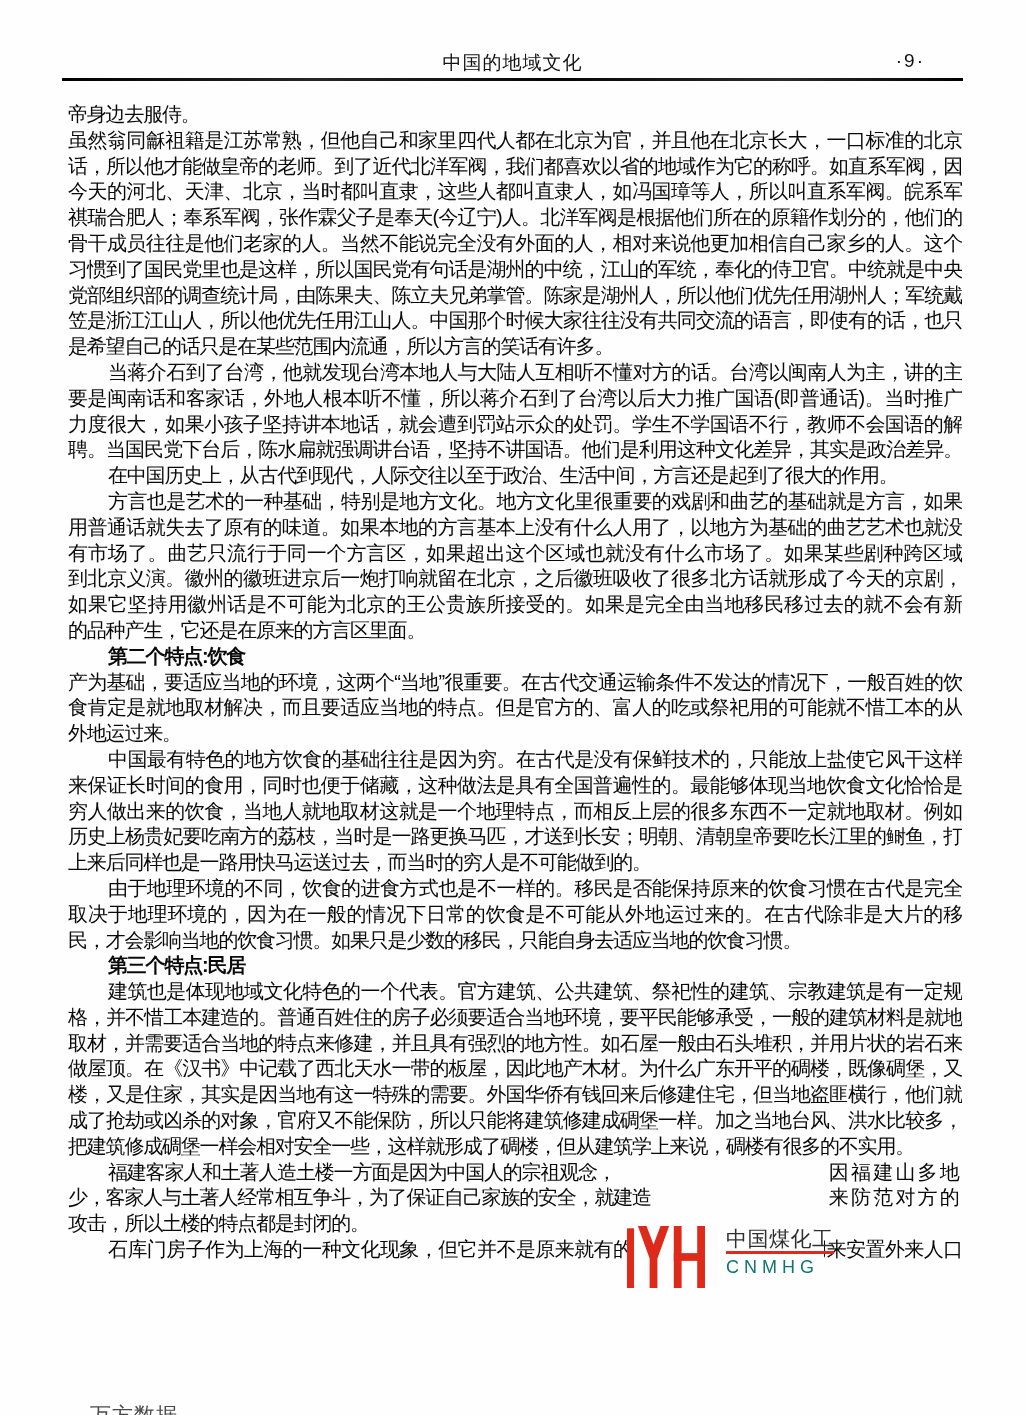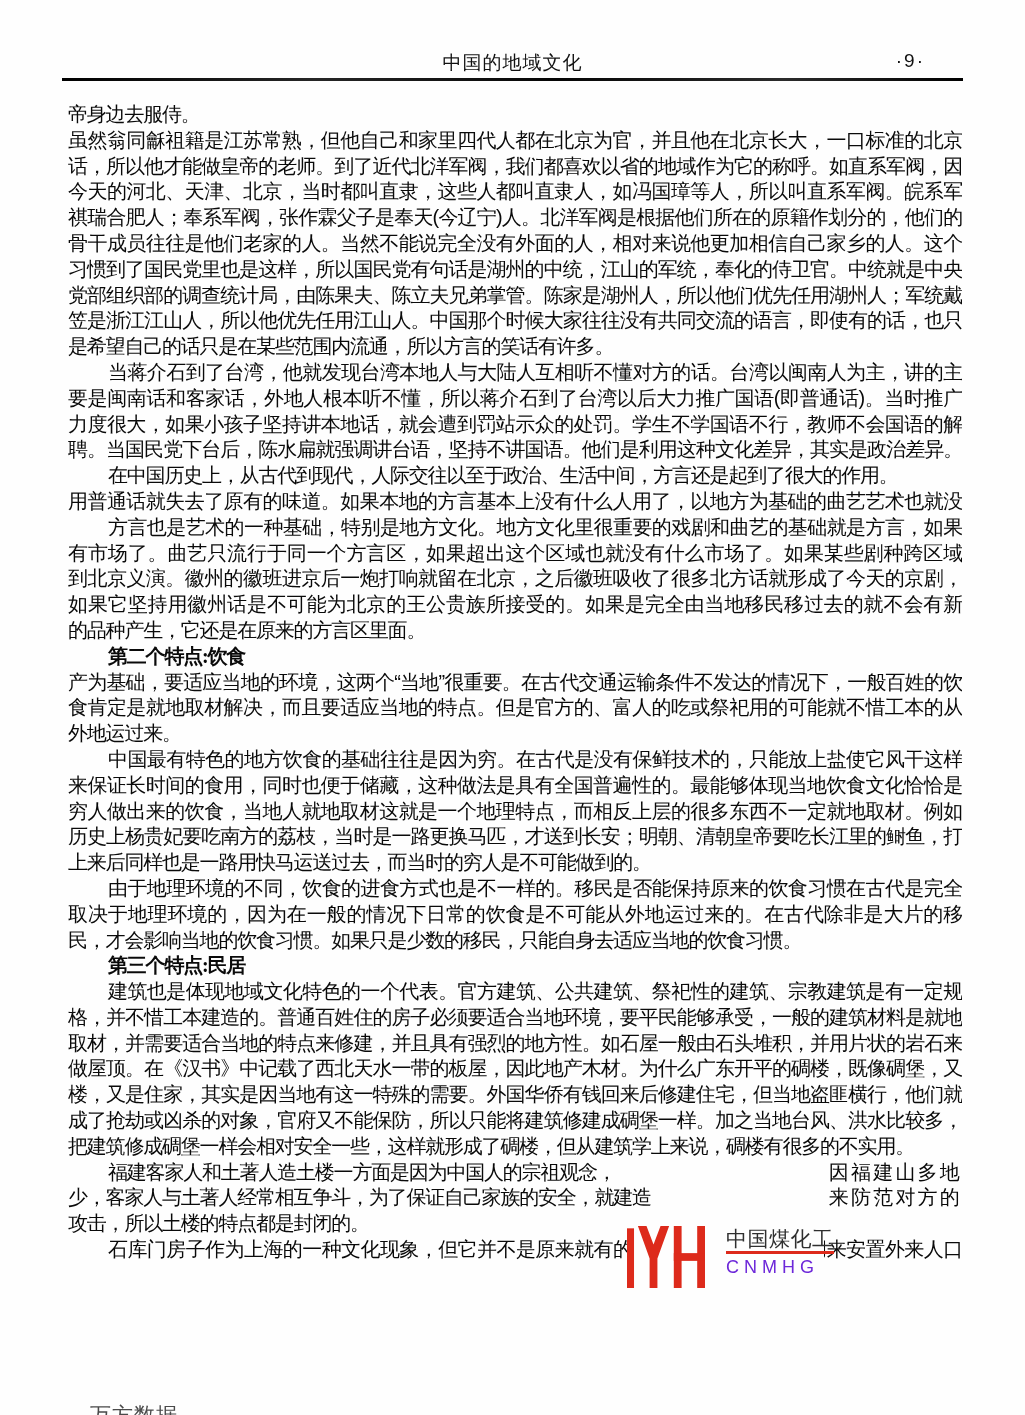--- a/index.html
+++ b/index.html
@@ -12,34 +12,34 @@
   
   .hdr-title{position:absolute;top:50px;left:0;width:100%;text-align:center;
     font-size:19px;letter-spacing:1px;color:#111;}
   .hdr-page{position:absolute;top:50px;right:100px;font-size:19px;letter-spacing:2px;color:#111;}
   .hdr-rule{position:absolute;top:78px;left:62px;width:901px;height:3px;
     background:linear-gradient(90deg,#000 0%,#262626 28%,#050505 55%,#2b2b2b 80%,#000 100%);}
   
   .body-text{position:absolute;top:102px;left:68px;width:894px;
     font-size:20px;line-height:25.8px;letter-spacing:-1.2px;}
   .ln{height:25.8px;overflow:hidden;text-align:justify;text-align-last:justify;}
-  .ln.end{text-align-last:left;font-family:Liberation Serif, serif;}
+  .ln.end{text-align-last:left;}
   .ln.ind{padding-left:40px;}
   .ln.b{font-weight:bold;}
   .ln.flex{display:flex;justify-content:space-between;text-align-last:auto;}
   .ln.flex .lpart{white-space:nowrap;}
   .ln.flex .rpart{white-space:nowrap;letter-spacing:2.2px;}
   
   .wm{position:absolute;left:627px;top:1226px;width:197px;height:64px;
     background:#fefefe;display:flex;align-items:flex-start;z-index:5;gap:8px;}
   .wm-logo{width:78px;height:62px;flex:none;display:block;}
   .wm-text{margin-left:13px;padding-top:1px;}
   .wm-cn{font-size:21px;color:#2f2f2f;letter-spacing:0.5px;line-height:23px;
     border-bottom:3px solid #dd2a1b;padding-bottom:1px;white-space:nowrap;}
-  .wm-en{font-size:18px;color:#6d28d9;letter-spacing:5px;line-height:20px;
+  .wm-en{font-size:18px;color:#0f766e;letter-spacing:5px;line-height:20px;
     margin-top:3px;white-space:nowrap;}
   
   .footer{position:absolute;left:90px;top:1401px;font-size:21px;
     color:#4a4a4a;letter-spacing:1px;}
 </style>
 </head>
 <body>
 
 <div class="page">
 
@@ -56,22 +56,22 @@
     <div class="ln">骨干成员往往是他们老家的人。当然不能说完全没有外面的人，相对来说他更加相信自己家乡的人。这个</div>
     <div class="ln">习惯到了国民党里也是这样，所以国民党有句话是湖州的中统，江山的军统，奉化的侍卫官。中统就是中央</div>
     <div class="ln">党部组织部的调查统计局，由陈果夫、陈立夫兄弟掌管。陈家是湖州人，所以他们优先任用湖州人；军统戴</div>
     <div class="ln">笠是浙江江山人，所以他优先任用江山人。中国那个时候大家往往没有共同交流的语言，即使有的话，也只</div>
     <div class="ln end">是希望自己的话只是在某些范围内流通，所以方言的笑话有许多。</div>
     <div class="ln ind">当蒋介石到了台湾，他就发现台湾本地人与大陆人互相听不懂对方的话。台湾以闽南人为主，讲的主</div>
     <div class="ln">要是闽南话和客家话，外地人根本听不懂，所以蒋介石到了台湾以后大力推广国语(即普通话)。当时推广</div>
     <div class="ln">力度很大，如果小孩子坚持讲本地话，就会遭到罚站示众的处罚。学生不学国语不行，教师不会国语的解</div>
     <div class="ln">聘。当国民党下台后，陈水扁就强调讲台语，坚持不讲国语。他们是利用这种文化差异，其实是政治差异。</div>
     <div class="ln ind end">在中国历史上，从古代到现代，人际交往以至于政治、生活中间，方言还是起到了很大的作用。</div>
+    <div class="ln ind">方言也是艺术的一种基础，特别是地方文化。地方文化里很重要的戏剧和曲艺的基础就是方言，如果</div>
     <div class="ln">用普通话就失去了原有的味道。如果本地的方言基本上没有什么人用了，以地方为基础的曲艺艺术也就没</div>
-    <div class="ln ind">方言也是艺术的一种基础，特别是地方文化。地方文化里很重要的戏剧和曲艺的基础就是方言，如果</div>
     <div class="ln">有市场了。曲艺只流行于同一个方言区，如果超出这个区域也就没有什么市场了。如果某些剧种跨区域</div>
     <div class="ln">到北京义演。徽州的徽班进京后一炮打响就留在北京，之后徽班吸收了很多北方话就形成了今天的京剧，</div>
     <div class="ln">如果它坚持用徽州话是不可能为北京的王公贵族所接受的。如果是完全由当地移民移过去的就不会有新</div>
     <div class="ln end">的品种产生，它还是在原来的方言区里面。</div>
     <div class="ln ind end b">第二个特点:饮食</div>
     <div class="ln">产为基础，要适应当地的环境，这两个“当地”很重要。在古代交通运输条件不发达的情况下，一般百姓的饮</div>
     <div class="ln">食肯定是就地取材解决，而且要适应当地的特点。但是官方的、富人的吃或祭祀用的可能就不惜工本的从</div>
     <div class="ln end">外地运过来。</div>
     <div class="ln ind">中国最有特色的地方饮食的基础往往是因为穷。在古代是没有保鲜技术的，只能放上盐使它风干这样</div>
     <div class="ln">来保证长时间的食用，同时也便于储藏，这种做法是具有全国普遍性的。最能够体现当地饮食文化恰恰是</div>

